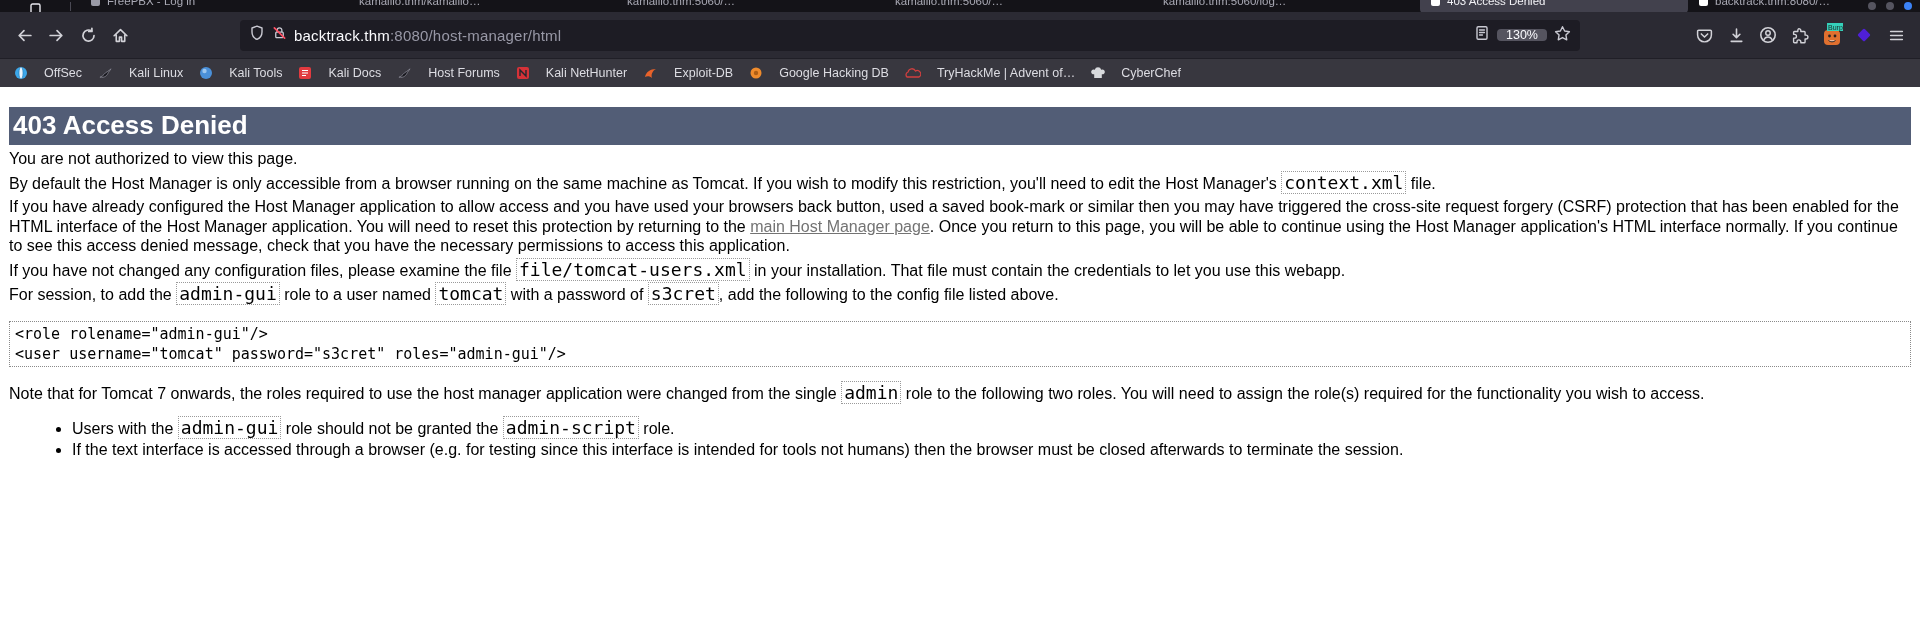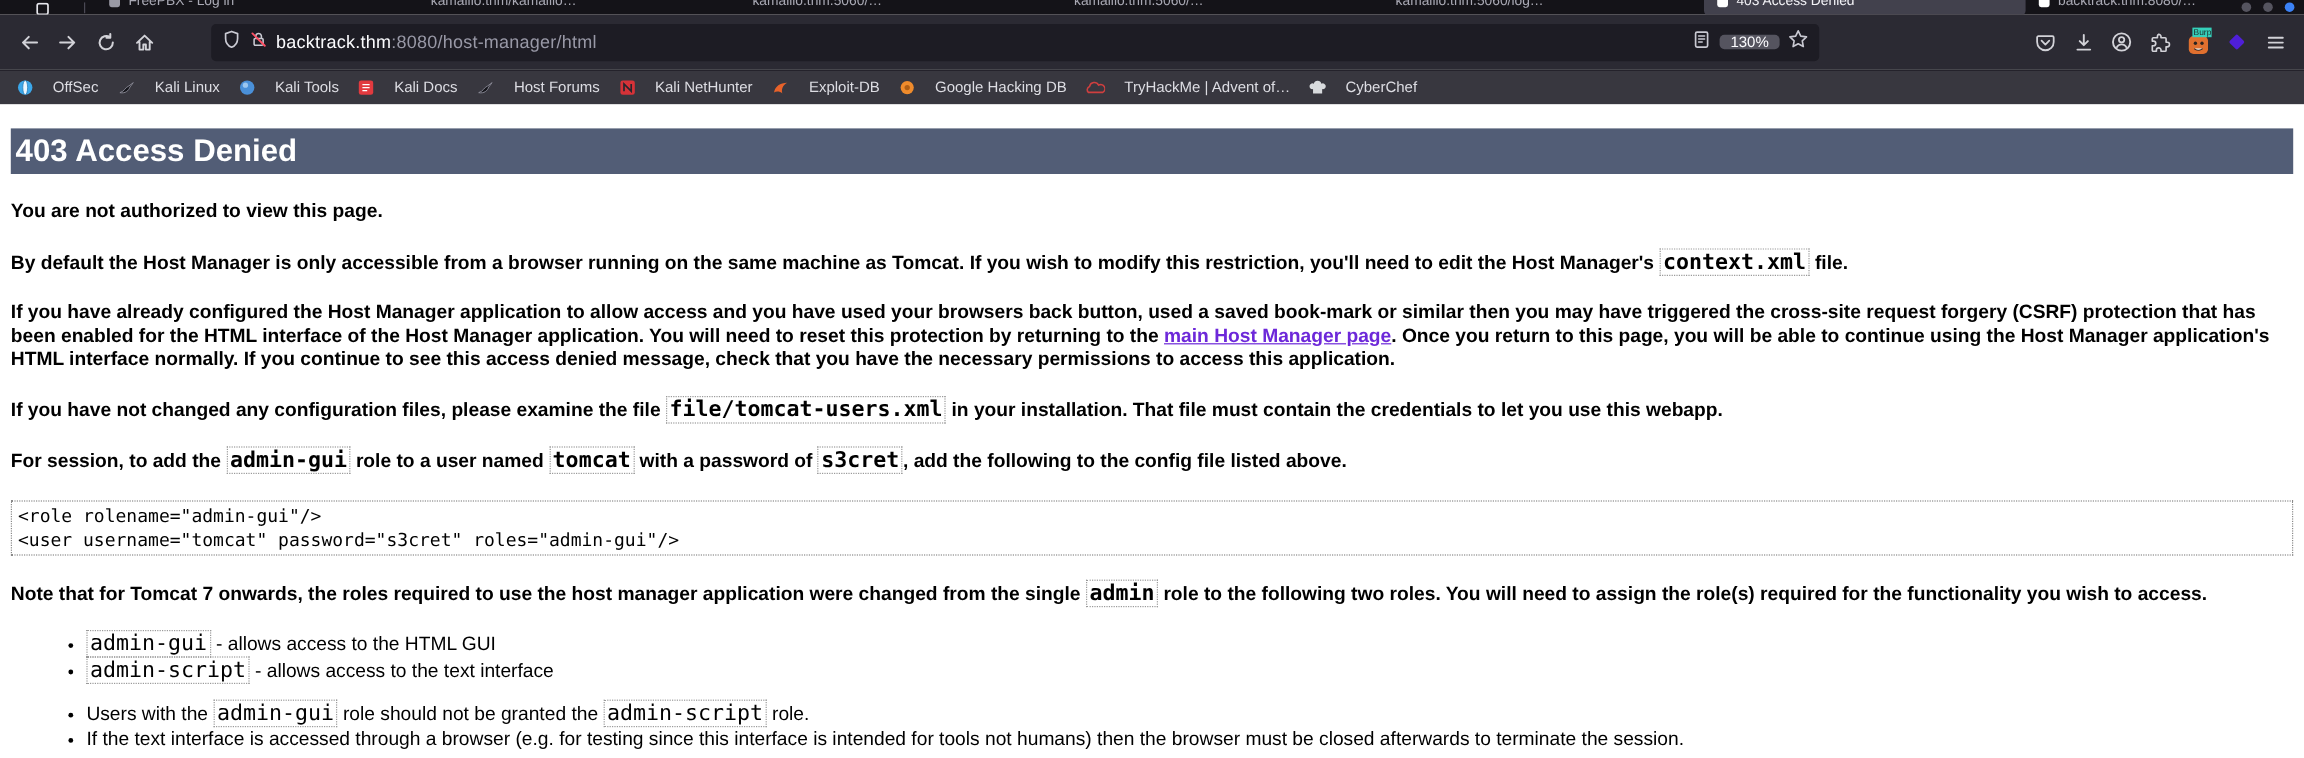--- a/index.html
+++ b/index.html
@@ -12,46 +12,46 @@
   .tab{flex:0 0 246px;height:24px;margin-top:-11px;display:flex;align-items:center;gap:7px;
     padding:0 11px;color:#a9a9b4;font-size:11.5px;white-space:nowrap;overflow:hidden;border-radius:4px;}
   .tab.active{background:#42414d;color:#f3f3f7;}
   .tab .fav{width:9px;height:9px;border-radius:2px;flex:0 0 auto;}
   .ts-circles{position:absolute;right:8px;top:2px;display:flex;gap:10px;}
   .ts-circles i{width:8px;height:8px;border-radius:50%;display:block;}
   .navbar{height:46px;background:#2b2a33;display:flex;align-items:center;padding:0 8px;}
   .nav-icon{width:32px;height:30px;display:flex;align-items:center;justify-content:center;
     border-radius:4px;flex:0 0 auto;}
   .nav-icon svg{display:block;}
-  .urlbar{width:1322px;margin-left:40px;height:31px;background:#1d1c24;border-radius:4px;
+  .urlbar{width:1322px;margin-left:104px;height:31px;background:#1d1c24;border-radius:4px;
     display:flex;align-items:center;padding:0 9px;gap:7px;flex:0 0 auto;}
   .url-text{font-size:15px;letter-spacing:.2px;white-space:nowrap;}
   .url-host{color:#fbfbfe;}
   .url-path{color:#9898a6;}
   .zoom-badge{background:#55545f;color:#fbfbfe;font-size:12.5px;border-radius:4px;
     padding:0 9px;line-height:1;}
   .ml-auto{margin-left:auto;}
   .spacer{flex:1;}
   .bookmarks{height:28px;background:#38373f;border-top:1px solid #201f27;display:flex;
     align-items:center;padding:0 6px;}
   .bm{display:flex;align-items:center;gap:16px;padding:3px 8px;border-radius:3px;
     color:#dddde3;font-size:12.5px;white-space:nowrap;}
   .bm svg{display:block;}
   
   .page{height:546px;background:#fff;padding:0 9px;overflow:hidden;color:#000;}
   .page h1{margin:20px 0 0 0;background:#525D76;color:#fff;font-size:26px;font-weight:bold;
     padding:3px 0 4px 4px;font-family:"Liberation Sans",sans-serif;}
-  .page p{font-size:16px;line-height:19.5px;margin:22px 0;font-weight:bold;}
+  .page p{font-size:16px;line-height:19.5px;margin:4px 0;}
   .page code{font-family:"DejaVu Sans Mono","Liberation Mono",monospace;font-size:18px;
     border:1px dotted #9a9a9a;padding:0 2px;white-space:nowrap;}
   .page pre{font-family:"DejaVu Sans Mono","Liberation Mono",monospace;font-size:15px;
     line-height:20px;border:1px dotted #8a8a8a;padding:2px 5px;margin:16px 0;}
   .page ul{margin:15px 0;padding-left:63px;}
   .page li{font-size:16px;line-height:20.5px;}
-  .page a{color:#6d28d9;text-decoration:underline;cursor:pointer;}
+  .page a{color:#737373;text-decoration:underline;cursor:pointer;}
 </style>
 </head>
 <body>
 
 <div>
 
   <div class="tabstrip">
     <div class="ts-left">
       <span class="win-glyph">
         <svg width="11" height="11" viewBox="0 0 11 11" style="margin-top:-2px">
@@ -286,21 +286,17 @@
   <div id="blocks">
       <p><span>You are not authorized to view this page.</span></p>
       <p><span>By default the Host Manager is only accessible from a browser running on the same machine as Tomcat. If you wish to modify this restriction, you'll need to edit the Host Manager's </span><code>context.xml</code><span> file.</span></p>
       <p><span>If you have already configured the Host Manager application to allow access and you have used your browsers back button, used a saved book-mark or similar then you may have triggered the cross-site request forgery (CSRF) protection that has been enabled for the HTML interface of the Host Manager application. You will need to reset this protection by returning to the </span><a>main Host Manager page</a><span>. Once you return to this page, you will be able to continue using the Host Manager application's HTML interface normally. If you continue to see this access denied message, check that you have the necessary permissions to access this application.</span></p>
       <p><span>If you have not changed any configuration files, please examine the file </span><code>file/tomcat-users.xml</code><span> in your installation. That file must contain the credentials to let you use this webapp.</span></p>
       <p><span>For session, to add the </span><code>admin-gui</code><span> role to a user named </span><code>tomcat</code><span> with a password of </span><code>s3cret</code><span>, add the following to the config file listed above.</span></p>
       <pre>&lt;role rolename="admin-gui"/&gt;
 &lt;user username="tomcat" password="s3cret" roles="admin-gui"/&gt;</pre>
       <p><span>Note that for Tomcat 7 onwards, the roles required to use the host manager application were changed from the single </span><code>admin</code><span> role to the following two roles. You will need to assign the role(s) required for the functionality you wish to access.</span></p>
       <ul>
-        <li><code>admin-gui</code><span> - allows access to the HTML GUI</span></li>
-        <li><code>admin-script</code><span> - allows access to the text interface</span></li>
-      </ul>
-      <ul>
         <li><span>Users with the </span><code>admin-gui</code><span> role should not be granted the </span><code>admin-script</code><span> role.</span></li>
         <li><span>If the text interface is accessed through a browser (e.g. for testing since this interface is intended for tools not humans) then the browser must be closed afterwards to terminate the session.</span></li>
       </ul>
     </div>
 </div>
 
 </body></html>

